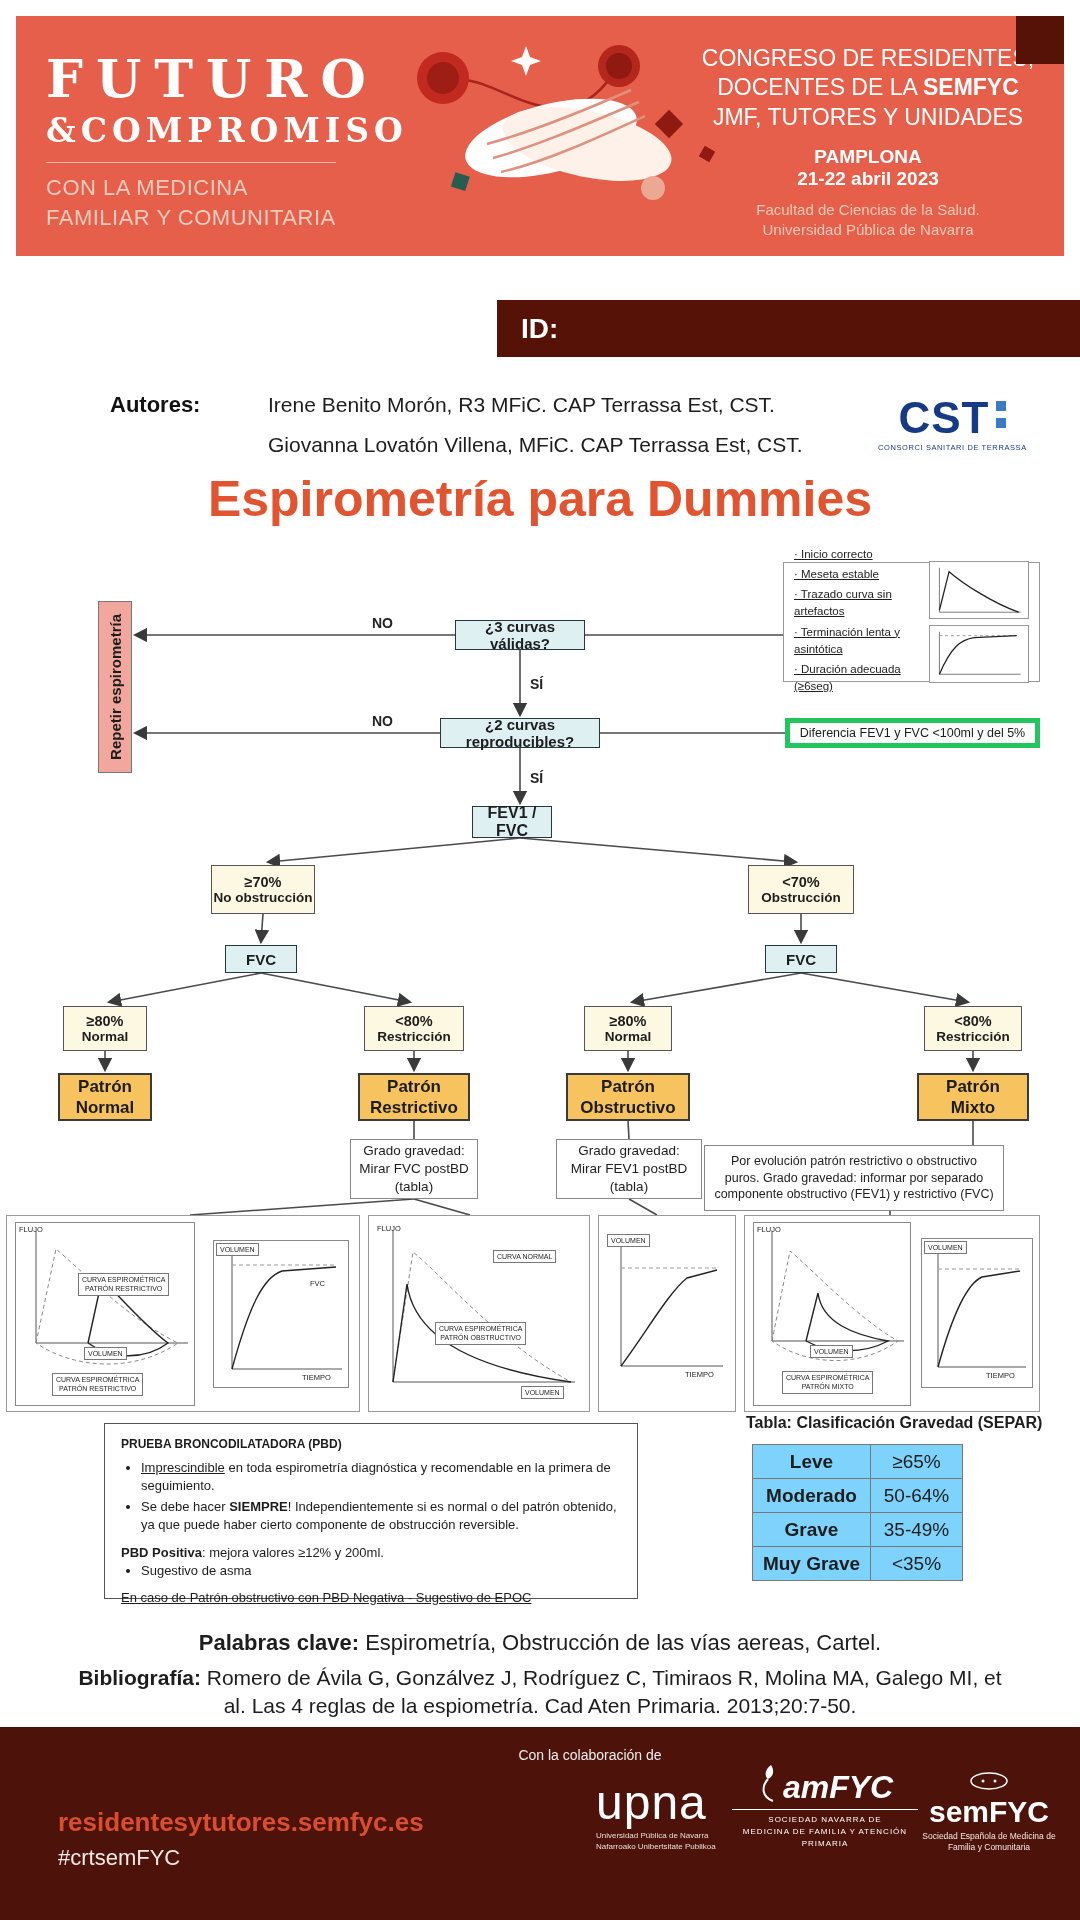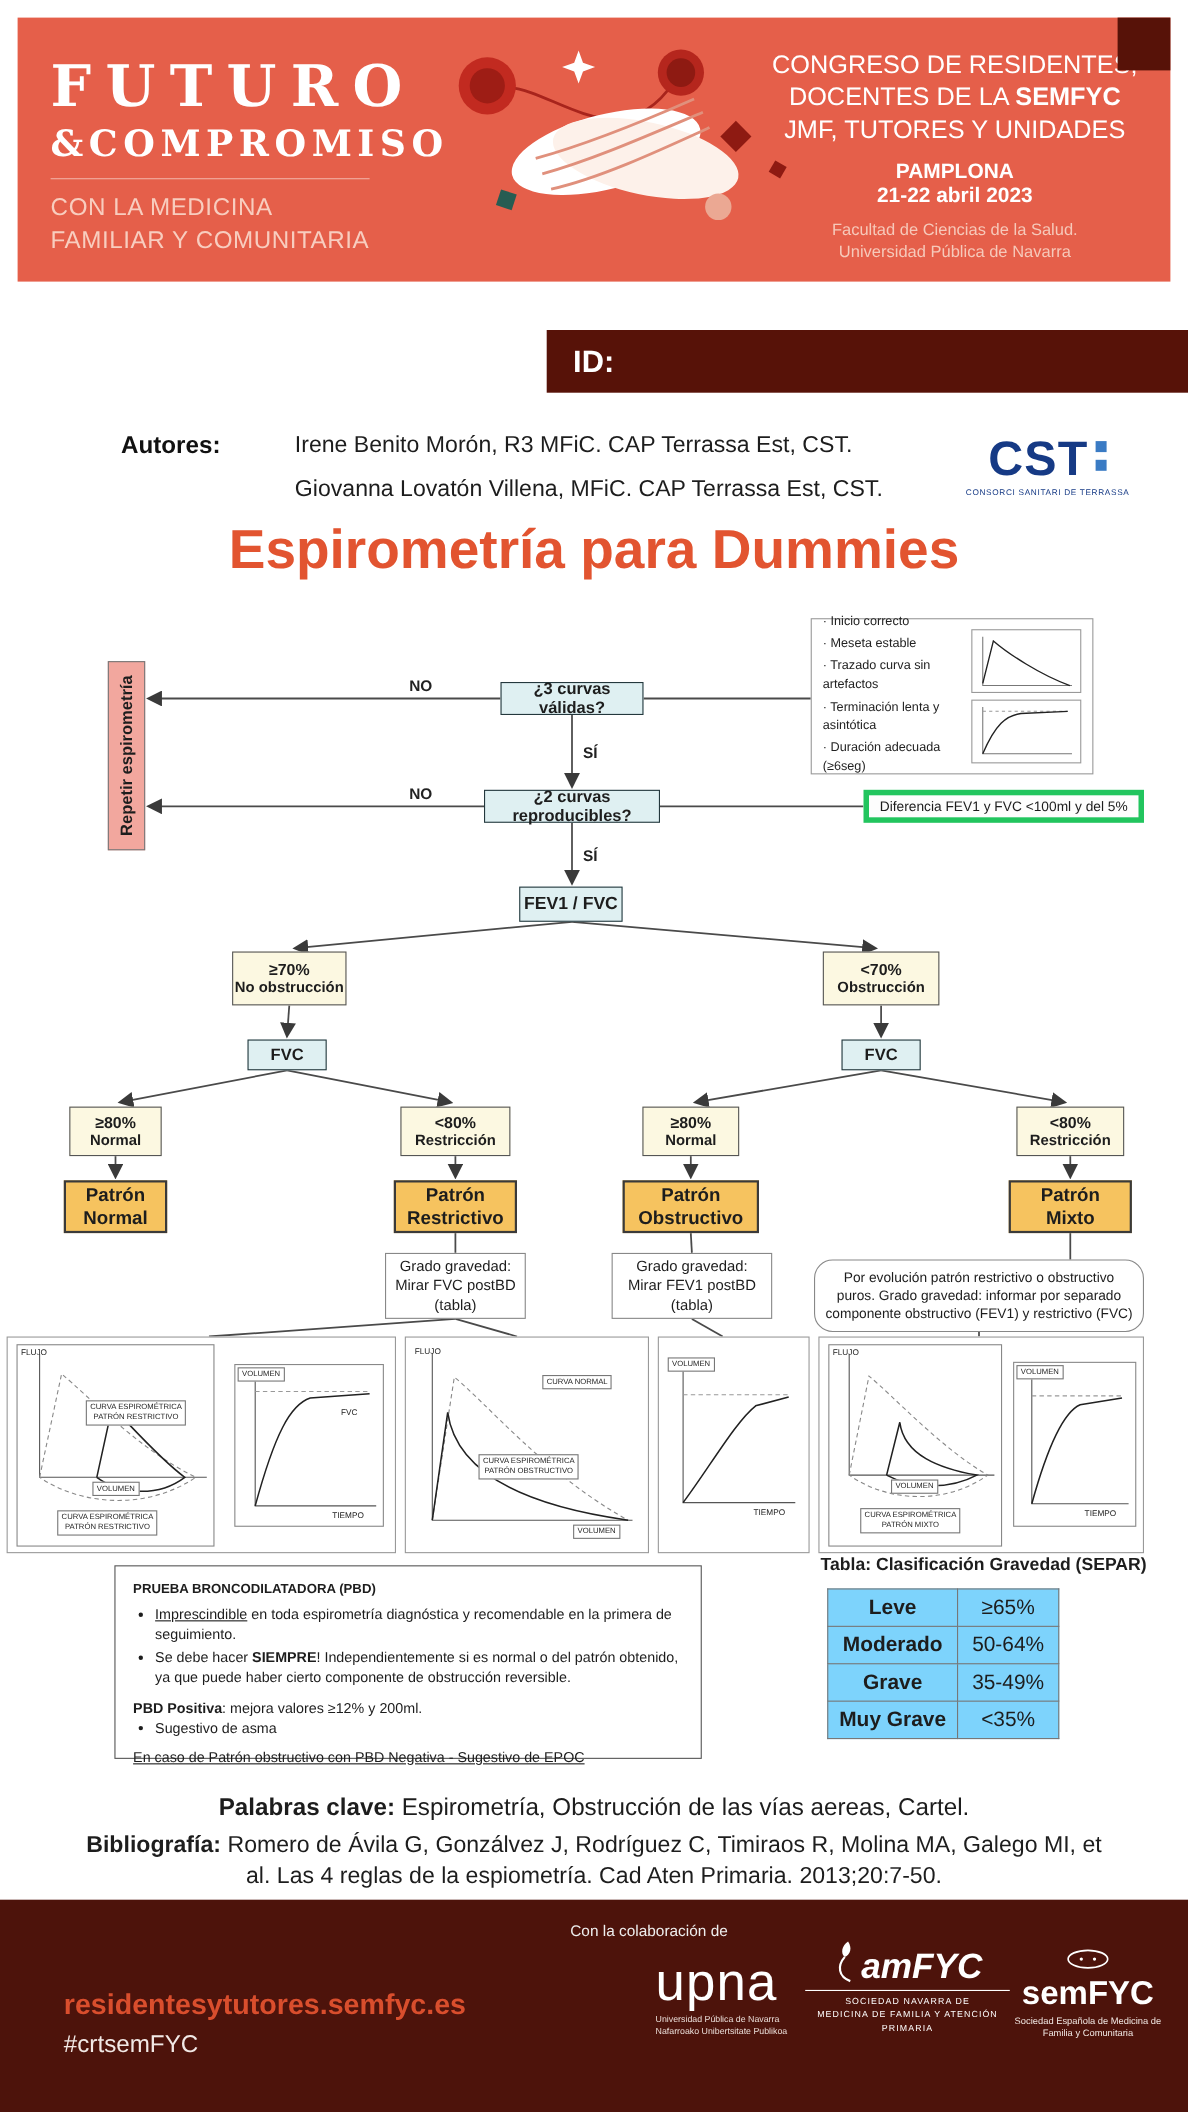--- a/index.html
+++ b/index.html
@@ -201,21 +201,21 @@
     <text x="530" y="133" class="clabel">SÍ</text>
     <text x="530" y="227" class="clabel">SÍ</text>
   </svg>
 
   <div class="fbox pinkv" style="left:98px;top:45px;width:34px;height:172px;">
     <span class="vert-text">Repetir espirometría</span>
   </div>
 
   <div class="fbox blue" style="left:455px;top:64px;width:130px;height:30px;">¿3 curvas válidas?</div>
 
-  <div class="fbox criteria" style="left:737px;top:6px;width:257px;height:142px;">
+  <div class="fbox criteria" style="left:783px;top:6px;width:257px;height:120px;text-decoration:underline;">
     <div class="crit-list">
       <div>· Inicio correcto</div>
       <div>· Meseta estable</div>
       <div>· Trazado curva sin artefactos</div>
       <div>· Terminación lenta y asintótica</div>
       <div>· Duración adecuada (≥6seg)</div>
     </div>
     <div class="thumbcol">
       <svg class="thumb" viewBox="0 0 98 58">
         <path d="M8,6 L8,52 L92,52" stroke="#777" fill="none"></path>
@@ -225,21 +225,21 @@
         <path d="M8,6 L8,50 L92,50" stroke="#777" fill="none"></path>
         <path d="M8,10 L88,10" stroke="#999" stroke-dasharray="3 3" fill="none"></path>
         <path d="M8,50 C20,22 30,14 44,12 L88,10" stroke="#222" stroke-width="1.3" fill="none"></path>
       </svg>
     </div>
   </div>
 
   <div class="fbox blue" style="left:440px;top:162px;width:160px;height:30px;">¿2 curvas reproducibles?</div>
   <div class="fbox diffbox" style="left:785px;top:162px;width:255px;height:30px;">Diferencia FEV1 y FVC &lt;100ml y del 5%</div>
 
-  <div class="fbox blue" style="left:472px;top:250px;width:94px;height:32px;font-size:16px;">FEV1 / FVC</div>
+  <div class="fbox blue" style="left:472px;top:250px;width:80px;height:32px;font-size:16px;">FEV1 / FVC</div>
 
   <div class="fbox cream" style="left:211px;top:309px;width:104px;height:49px;">
     <span class="pct">≥70%</span>
     <span class="sub">No obstrucción</span>
   </div>
   <div class="fbox cream" style="left:748px;top:309px;width:106px;height:49px;">
     <span class="pct">&lt;70%</span>
     <span class="sub">Obstrucción</span>
   </div>
 
@@ -271,21 +271,21 @@
 Obstructivo</div>
   <div class="fbox amber" style="left:917px;top:517px;width:112px;height:48px;">Patrón
 Mixto</div>
 
   <div class="fbox gradobox" style="left:350px;top:583px;width:128px;height:60px;">Grado gravedad:
 Mirar FVC postBD
 (tabla)</div>
   <div class="fbox gradobox" style="left:556px;top:583px;width:146px;height:60px;">Grado gravedad:
 Mirar FEV1 postBD
 (tabla)</div>
-  <div class="fbox notebox" style="left:740px;top:589px;width:300px;height:66px;border-radius:17px;">Por evolución patrón restrictivo o obstructivo puros. Grado gravedad: informar por separado componente obstructivo (FEV1) y restrictivo (FVC)</div>
+  <div class="fbox notebox" style="left:704px;top:589px;width:300px;height:66px;">Por evolución patrón restrictivo o obstructivo puros. Grado gravedad: informar por separado componente obstructivo (FEV1) y restrictivo (FVC)</div>
 
   <div class="panel" style="left:6px;width:354px;">
     <div class="graph" style="left:8px;top:6px;width:180px;height:184px;">
       <svg width="178" height="182" viewBox="0 0 178 182">
         <path d="M20,8 L20,120 L172,120" stroke="#555" fill="none"></path>
         <path d="M20,120 L40,26 C64,46 112,96 162,120 C118,150 58,146 20,120" stroke="#888" stroke-dasharray="4 3" fill="none"></path>
         <path d="M72,120 L86,56 C102,72 130,104 152,120 C128,138 94,136 72,120" stroke="#222" stroke-width="1.4" fill="none"></path>
       </svg>
       <span class="glabel" style="left:3px;top:2px;">FLUJO</span>
       <span class="gcap" style="left:62px;top:50px;">CURVA ESPIROMÉTRICA

